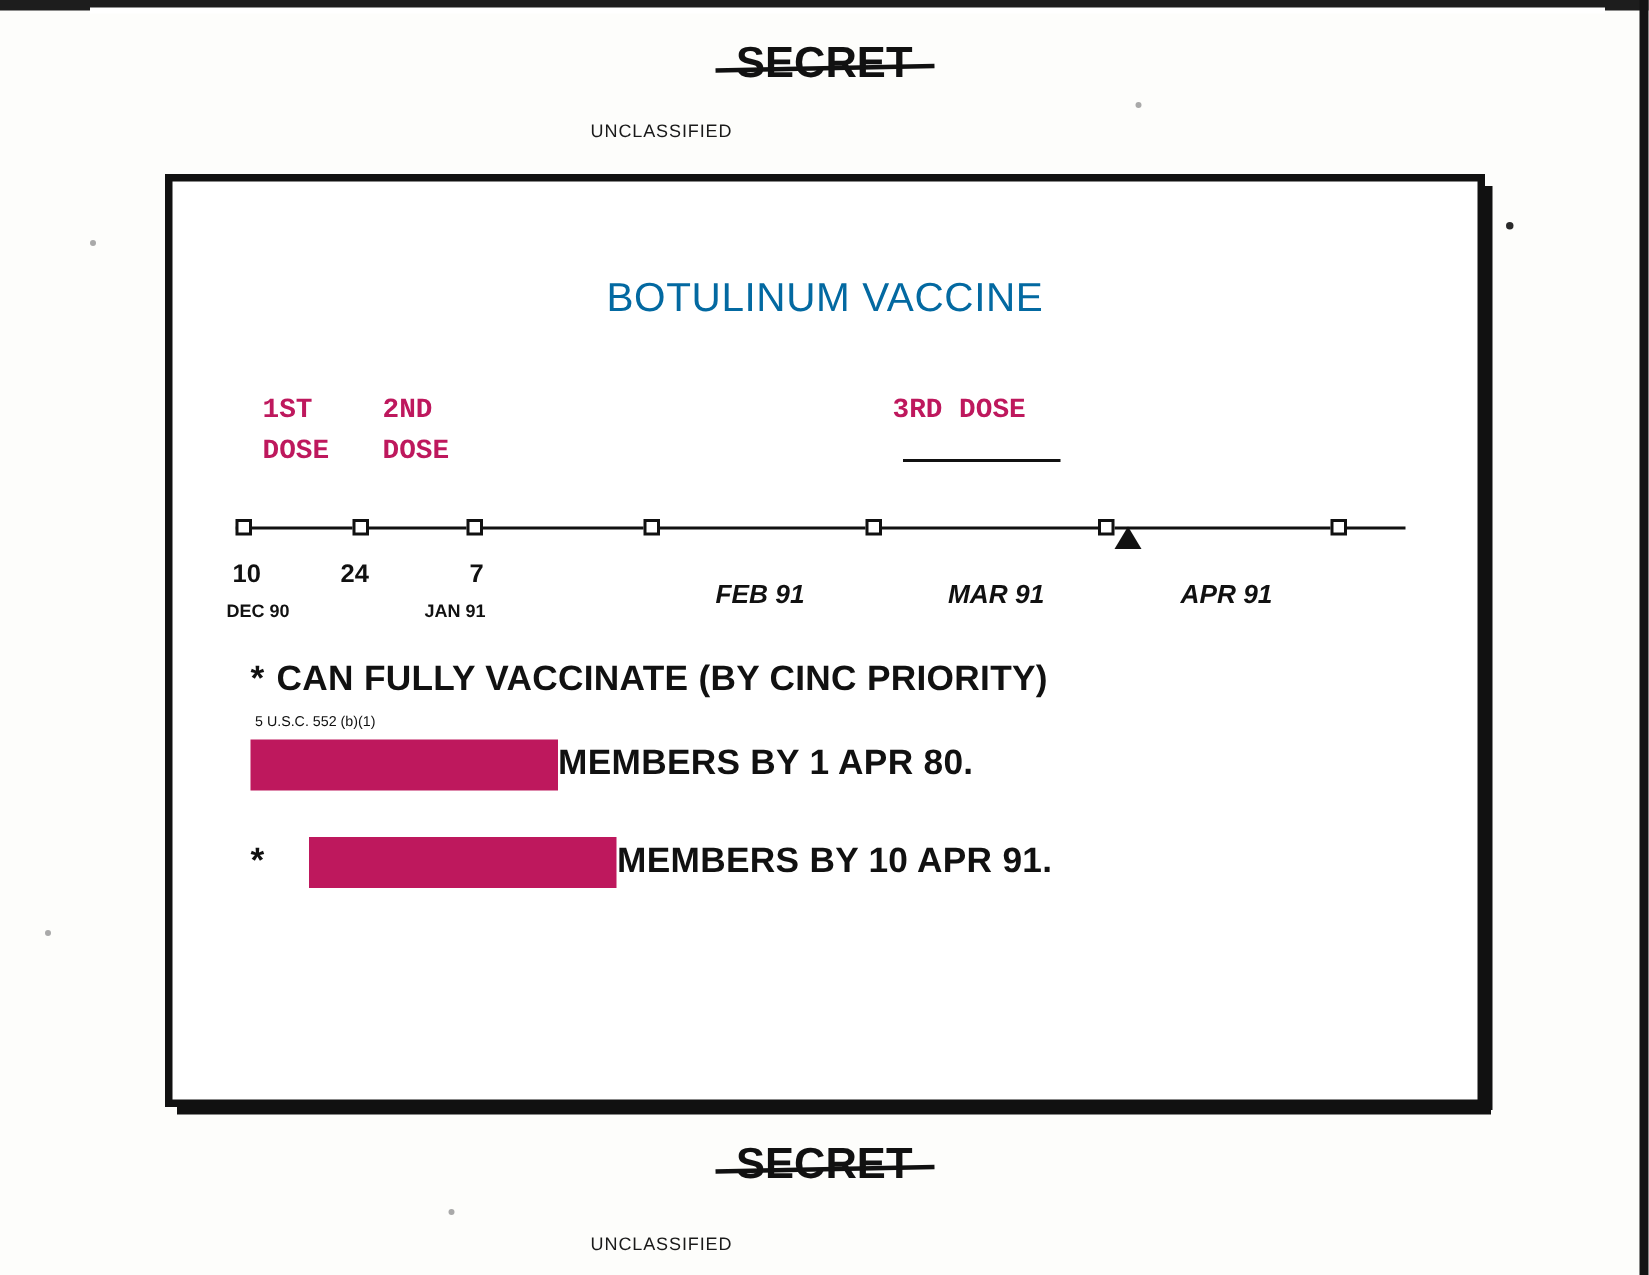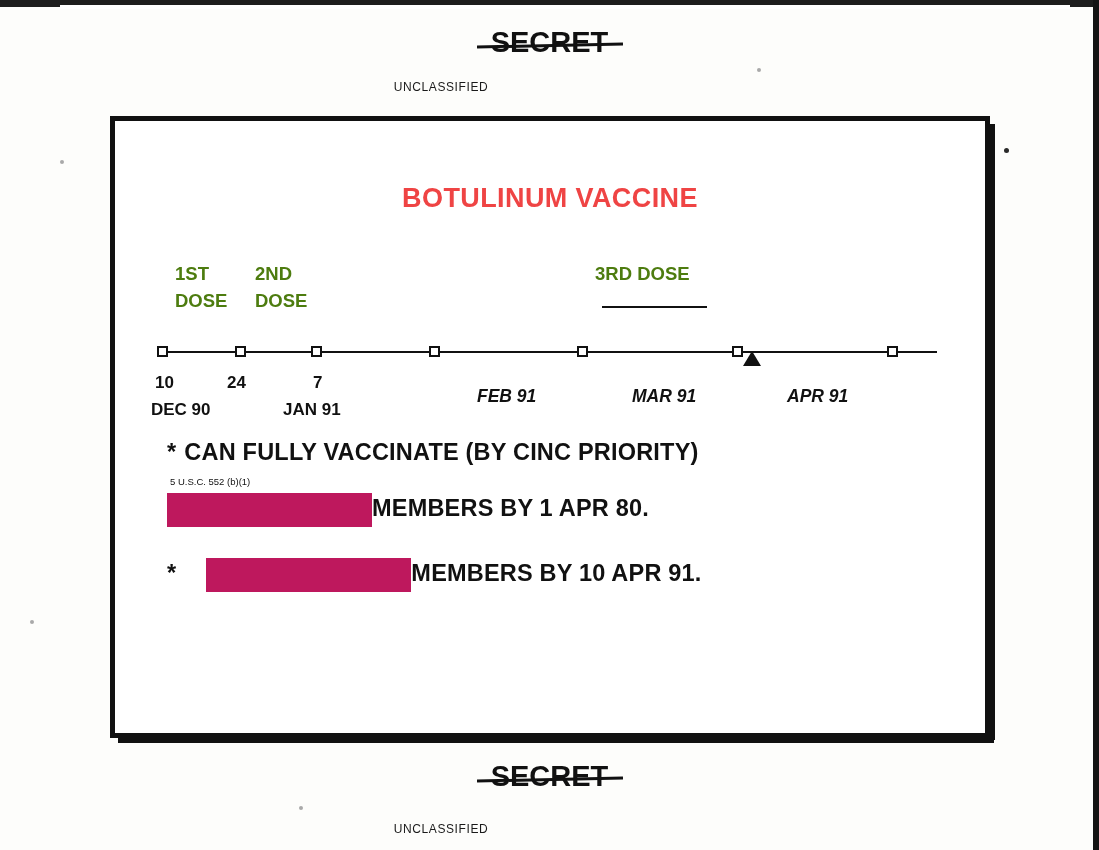--- a/index.html
+++ b/index.html
@@ -111,34 +111,35 @@
     height: 616px;
     background: #111;
   }
 
   .slide-title {
     position: absolute;
     top: 62px;
     left: 0;
     width: 100%;
     text-align: center;
-    font-weight: bold;
+    font-weight: normal;
     font-size: 27px;
     letter-spacing: 0.4px;
-    color: #ef4444;
+    color: #0369a1;
   }
 
   
   .dose-label {
     position: absolute;
     font-weight: bold;
     font-size: 18.5px;
-    color: #4d7c0f;
+    color: #be185d;
     white-space: pre;
     line-height: 1.45;
+    font-family: Liberation Mono, monospace;
   }
   #dose1 { left: 60px; top: 140px; }
   #dose2 { left: 140px; top: 140px; }
   #dose3 {
     left: 480px; top: 140px;
     font-size: 18.5px;
   }
   #dose3-rule {
     position: absolute;
     left: 487px;
@@ -178,21 +179,21 @@
     position: absolute;
     font-weight: bold;
     font-size: 17px;
     color: #111;
     top: 252px;
     text-align: right;
   }
   .axis-month {
     position: absolute;
     font-weight: bold;
-    font-size: 17px;
+    font-size: 12px;
     color: #111;
     top: 279px;
   }
   .axis-month-mid {
     position: absolute;
     font-weight: bold;
     font-size: 17.5px;
     color: #111;
     top: 265px;
     font-style: italic;

